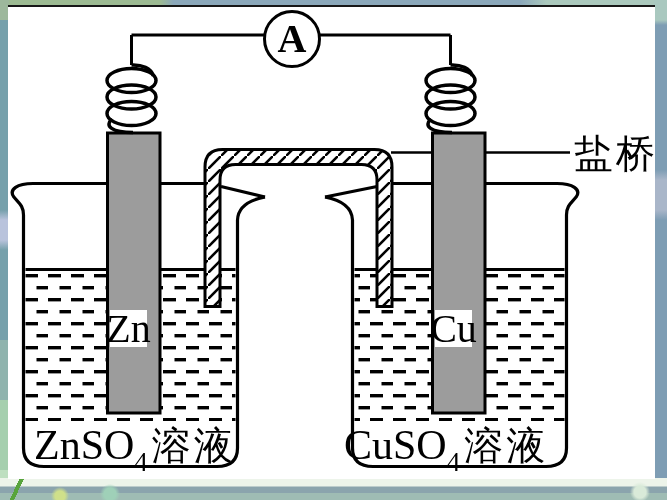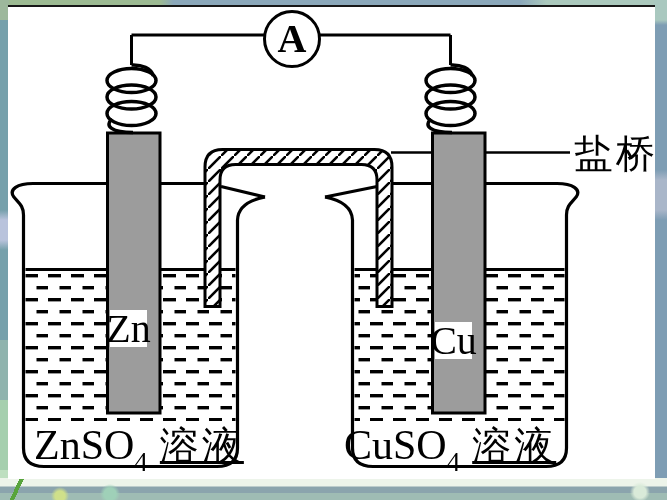--- a/index.html
+++ b/index.html
@@ -34,27 +34,27 @@
 
   
   .lbl{position:absolute;color:#000;white-space:nowrap;}
   .ammeter-a{left:272px;top:15px;width:40px;height:47px;line-height:47px;
     text-align:center;font-size:40px;font-weight:bold;}
   .ammeter-name{left:241px;top:80px;font-size:37px;letter-spacing:3px;}
   .saltbridge-name{left:574px;top:127px;font-size:39px;letter-spacing:3px;}
   .electrode-label{position:absolute;width:37px;height:37px;background:#ffffff;
     display:flex;align-items:center;justify-content:center;font-size:40px;}
   .el-zn{left:110px;top:310px;}
-  .el-cu{left:435px;top:322px;}
+  .el-cu{left:435px;top:310px;}
   .solution-label{position:absolute;top:419px;color:#000;white-space:nowrap;}
   .sol-left{left:34px;}
   .sol-right{left:344px;}
   .solution-label .main{font-size:42px;margin-top:40px;}
   .solution-label .sub{font-size:27px;vertical-align:-12px;}
-  .solution-label .cjk{font-size:39px;letter-spacing:3px;margin-left:12px;text-decoration:underline;}
+  .solution-label .cjk{font-size:39px;letter-spacing:3px;margin-left:4px;}
 </style>
 </head>
 <body>
 
 <div class="stage">
 
   <div class="bg bg-top"></div>
   <div class="bg bg-left"></div>
   <div class="bg bg-right"></div>
   <div class="bg bg-bottom"></div>

